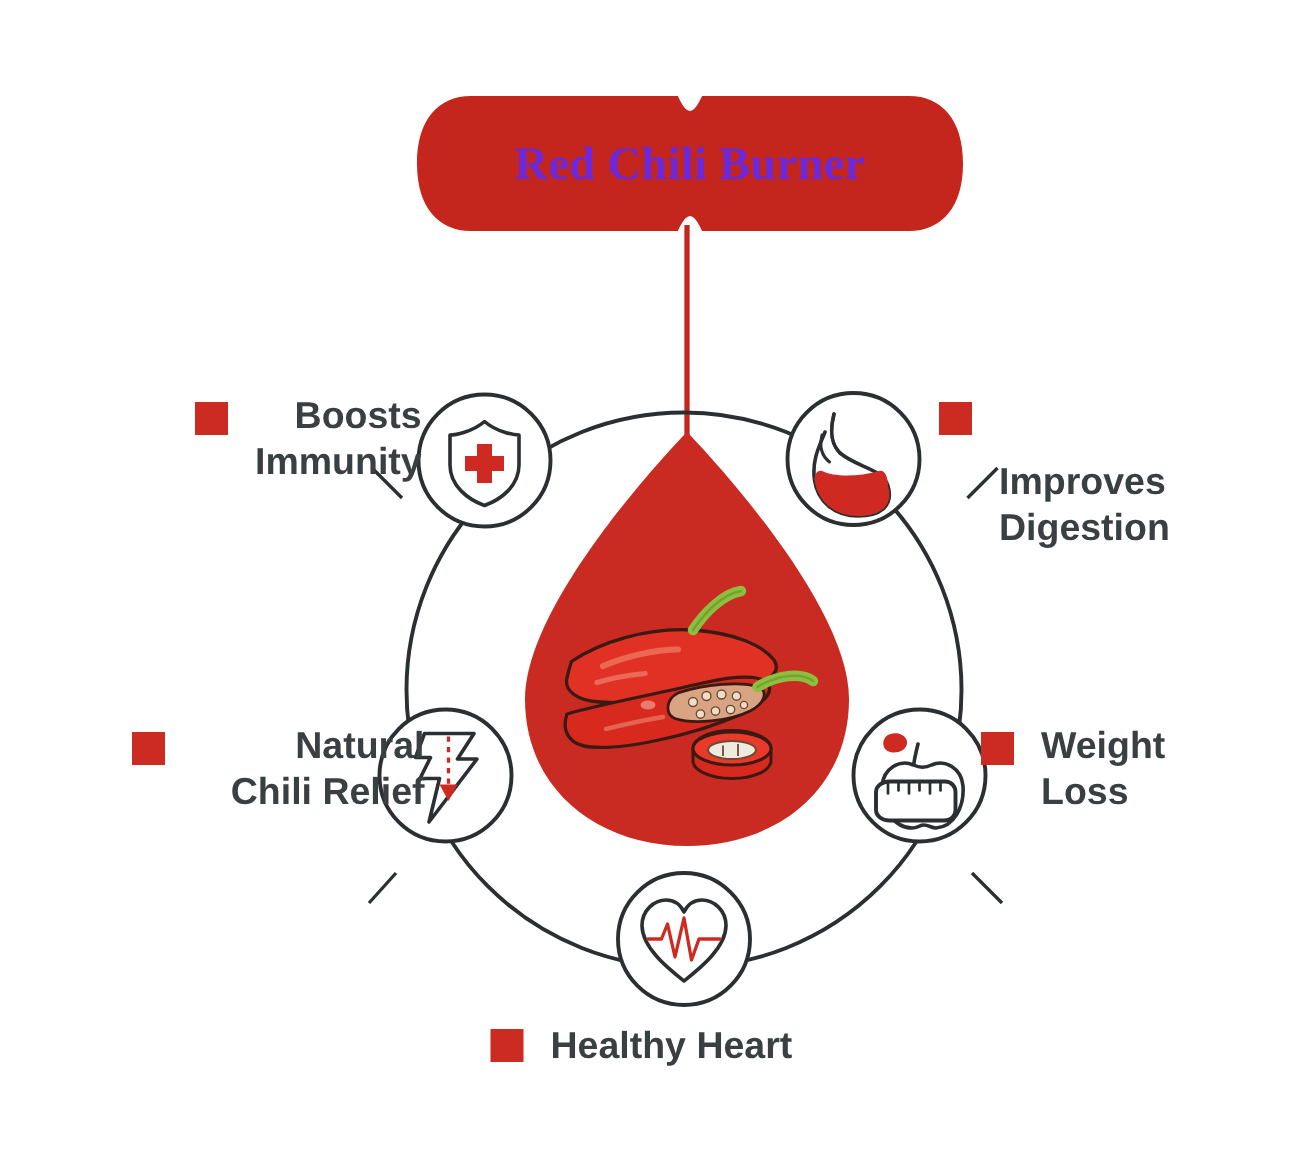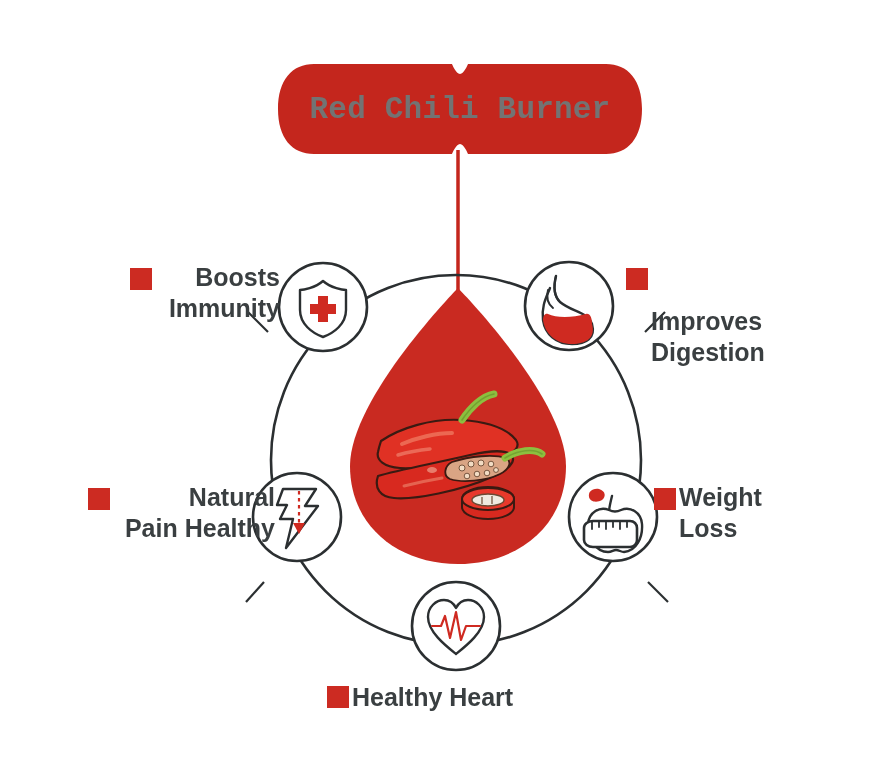--- a/index.html
+++ b/index.html
@@ -32,34 +32,34 @@
   }
   .banner-svg { display: block; }
   .banner-text {
     position: absolute;
     left: 0; top: 0;
     width: 368px;
     height: 94px;
     display: flex;
     align-items: center;
     justify-content: center;
-    color: #737373;
+    color: #6d28d9;
     font-size: 31px;
     font-weight: bold;
     letter-spacing: 0.2px;
-    font-family: Liberation Mono, monospace;
+    font-family: Liberation Serif, serif;
     white-space: nowrap;
   }
 
   
   .label {
     position: absolute;
     display: flex;
     align-items: flex-start;
-    gap: 3px;
+    gap: 18px;
     color: #3a3f41;
     font-size: 25px;
     font-weight: bold;
     line-height: 1.22;
     font-family: "Liberation Sans", sans-serif;
   }
   .label .bullet {
     width: 22px;
     height: 22px;
     background: #cc2b22;
@@ -307,21 +307,21 @@
 
   <div class="label" id="label-digestion">
     <span class="bullet"></span>
     <span class="txt">Improves
 Digestion</span>
   </div>
 
   <div class="label" id="label-pain">
     <span class="bullet"></span>
     <span class="txt">Natural
-Pain Healthy</span>
+Chili Relief</span>
   </div>
 
   <div class="label" id="label-weight">
     <span class="bullet"></span>
     <span class="txt">Weight
 Loss</span>
   </div>
 
   <div class="label" id="label-heart">
     <span class="bullet"></span>

